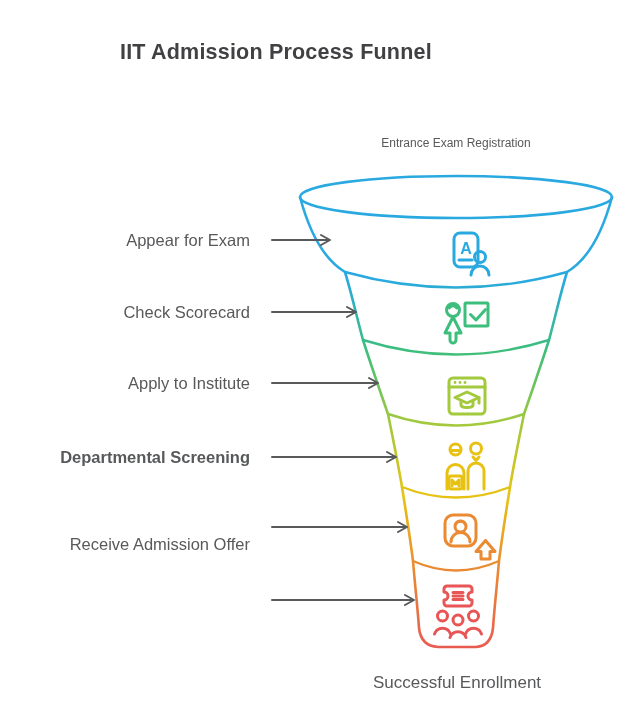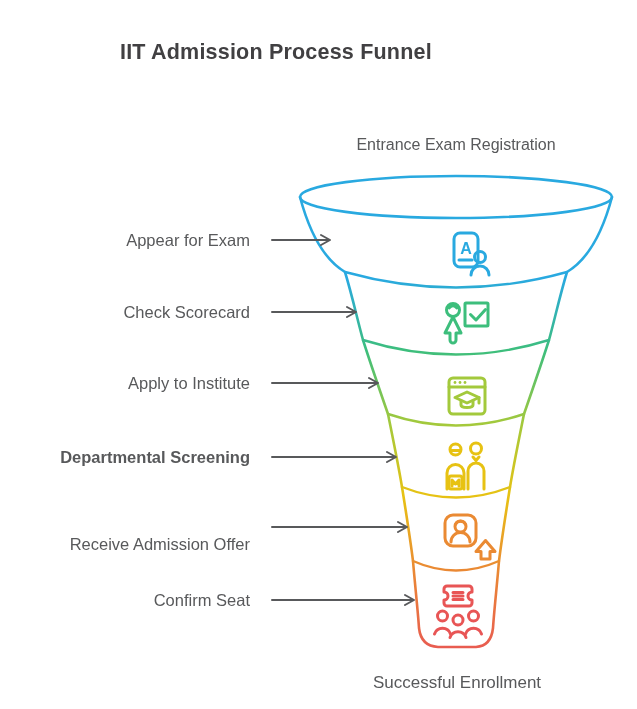--- a/index.html
+++ b/index.html
@@ -1,19 +1,19 @@
 <!DOCTYPE html>
 <html><head>
 <meta charset="utf-8">
 <style>
   html,body{margin:0;padding:0;}
   body{font-family:"Liberation Sans", sans-serif; background:#ffffff;}
   .canvas{position:relative;width:637px;height:709px;background:#ffffff;overflow:hidden;}
   .title{position:absolute;left:120px;top:40px;font-size:21.5px;font-weight:700;color:#414042;letter-spacing:.2px;}
-  .top-label{position:absolute;left:456px;top:136px;transform:translateX(-50%);font-size:16px;color:#58595B;white-space:nowrap;}
+  .top-label{position:absolute;left:456px;top:136px;transform:translateX(-50%);font-size:12px;color:#58595B;white-space:nowrap;}
   .bottom-label{position:absolute;left:457px;top:673px;transform:translateX(-50%);font-size:17px;color:#58595B;white-space:nowrap;text-align:right;}
   .stage-label{position:absolute;right:387px;transform:translateY(-50%);font-size:16.5px;color:#58595B;white-space:nowrap;text-align:right;}
   .lbl-0{top:240px;} .lbl-1{top:312px;} .lbl-2{top:383px;}
   .lbl-3{top:457px;font-weight:bold;} .lbl-4{top:544px;} .lbl-5{top:600px;}
   svg.scene{position:absolute;left:0;top:0;}
   svg .stroke{fill:none;stroke-linecap:round;stroke-linejoin:round;}
 </style>
 </head>
 <body>
 
@@ -21,21 +21,20 @@
 
   <div class="title">IIT Admission Process Funnel</div>
 
   <div class="top-label">Entrance Exam Registration</div>
 
   <div class="stage-label lbl-1">Check Scorecard</div>
   <div class="stage-label lbl-0">Appear for Exam</div>
   <div class="stage-label lbl-2">Apply to Institute</div>
   <div class="stage-label lbl-3">Departmental Screening</div>
   <div class="stage-label lbl-4">Receive Admission Offer</div>
-  <div class="stage-label lbl-5">Confirm Seat</div>
 
   <div class="bottom-label">Successful Enrollment</div>
 
   <svg class="scene" width="637" height="709" viewBox="0 0 637 709">
     <defs>
       <linearGradient id="fg" gradientUnits="userSpaceOnUse" x1="0" y1="177" x2="0" y2="660">
         <stop offset="0" stop-color="#29A9E0"></stop>
         <stop offset="0.21" stop-color="#29A9E0"></stop>
         <stop offset="0.36" stop-color="#3DBE7C"></stop>
         <stop offset="0.51" stop-color="#A3C93C"></stop>

